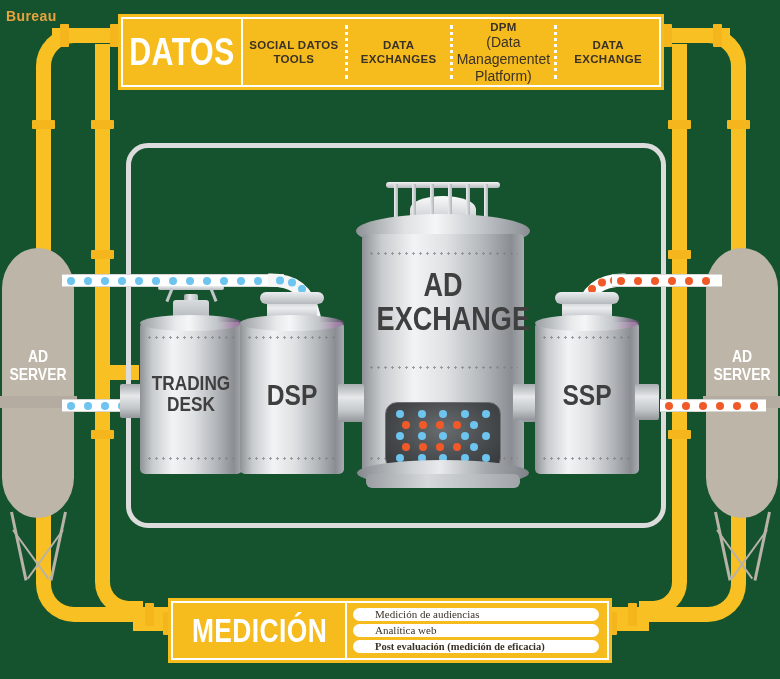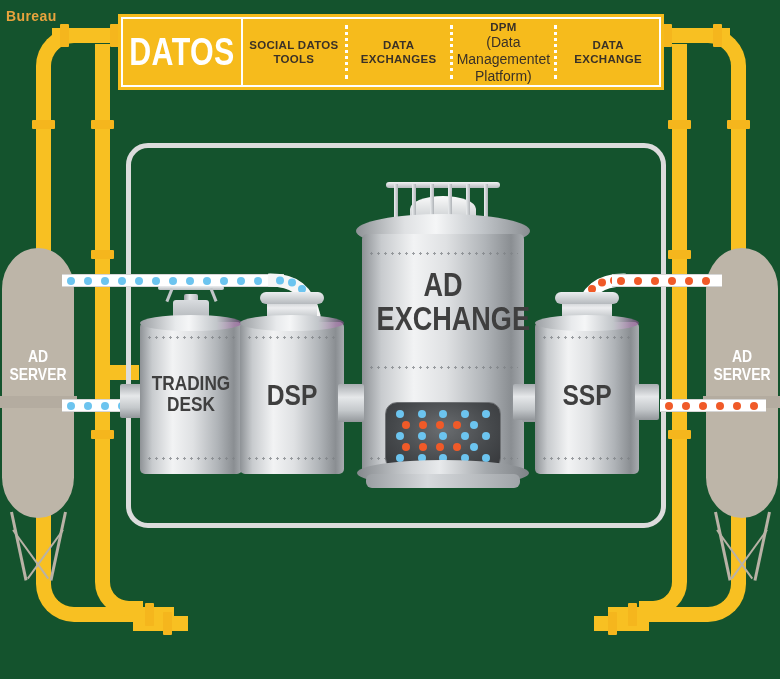--- a/index.html
+++ b/index.html
@@ -283,20 +283,33 @@
       </div>
       <div class="dotted-div"></div>
 
       <div class="col">
         <div class="col-main">DATA</div>
         <div class="col-main">EXCHANGE</div>
       </div>
     </div>
   </div>
 
+  <div class="abs ybar" id="medicion-bar" style="left:168px; top:598px; width:444px; height:65px;">
+    <div class="ybar-inner">
+      <div class="title-wrap" style="width:172px;">
+        <div class="ybar-title" style="font-size:33px;">MEDICIÓN</div>
+      </div>
+      <div class="ybar-divider"></div>
+      <div style="flex:1; display:flex; flex-direction:column; justify-content:center; padding:3px 8px 3px 6px;">
+        <div class="pill">Medición de audiencias</div>
+        <div class="pill">Analítica web</div>
+        <div class="pill b">Post evaluación (medición de eficacia)</div>
+      </div>
+    </div>
+  </div>
 
   <div class="abs" style="left:2px; top:248px;">
     <div class="tower-body" style="position:relative; width:72px; height:270px;">
       <div class="tower-label" style="top:100px;">
         <div>AD</div>
         <div>SERVER</div>
       </div>
       <div class="abs tower-band" style="left:-3px; width:78px; top:148px;"></div>
     </div>
 

